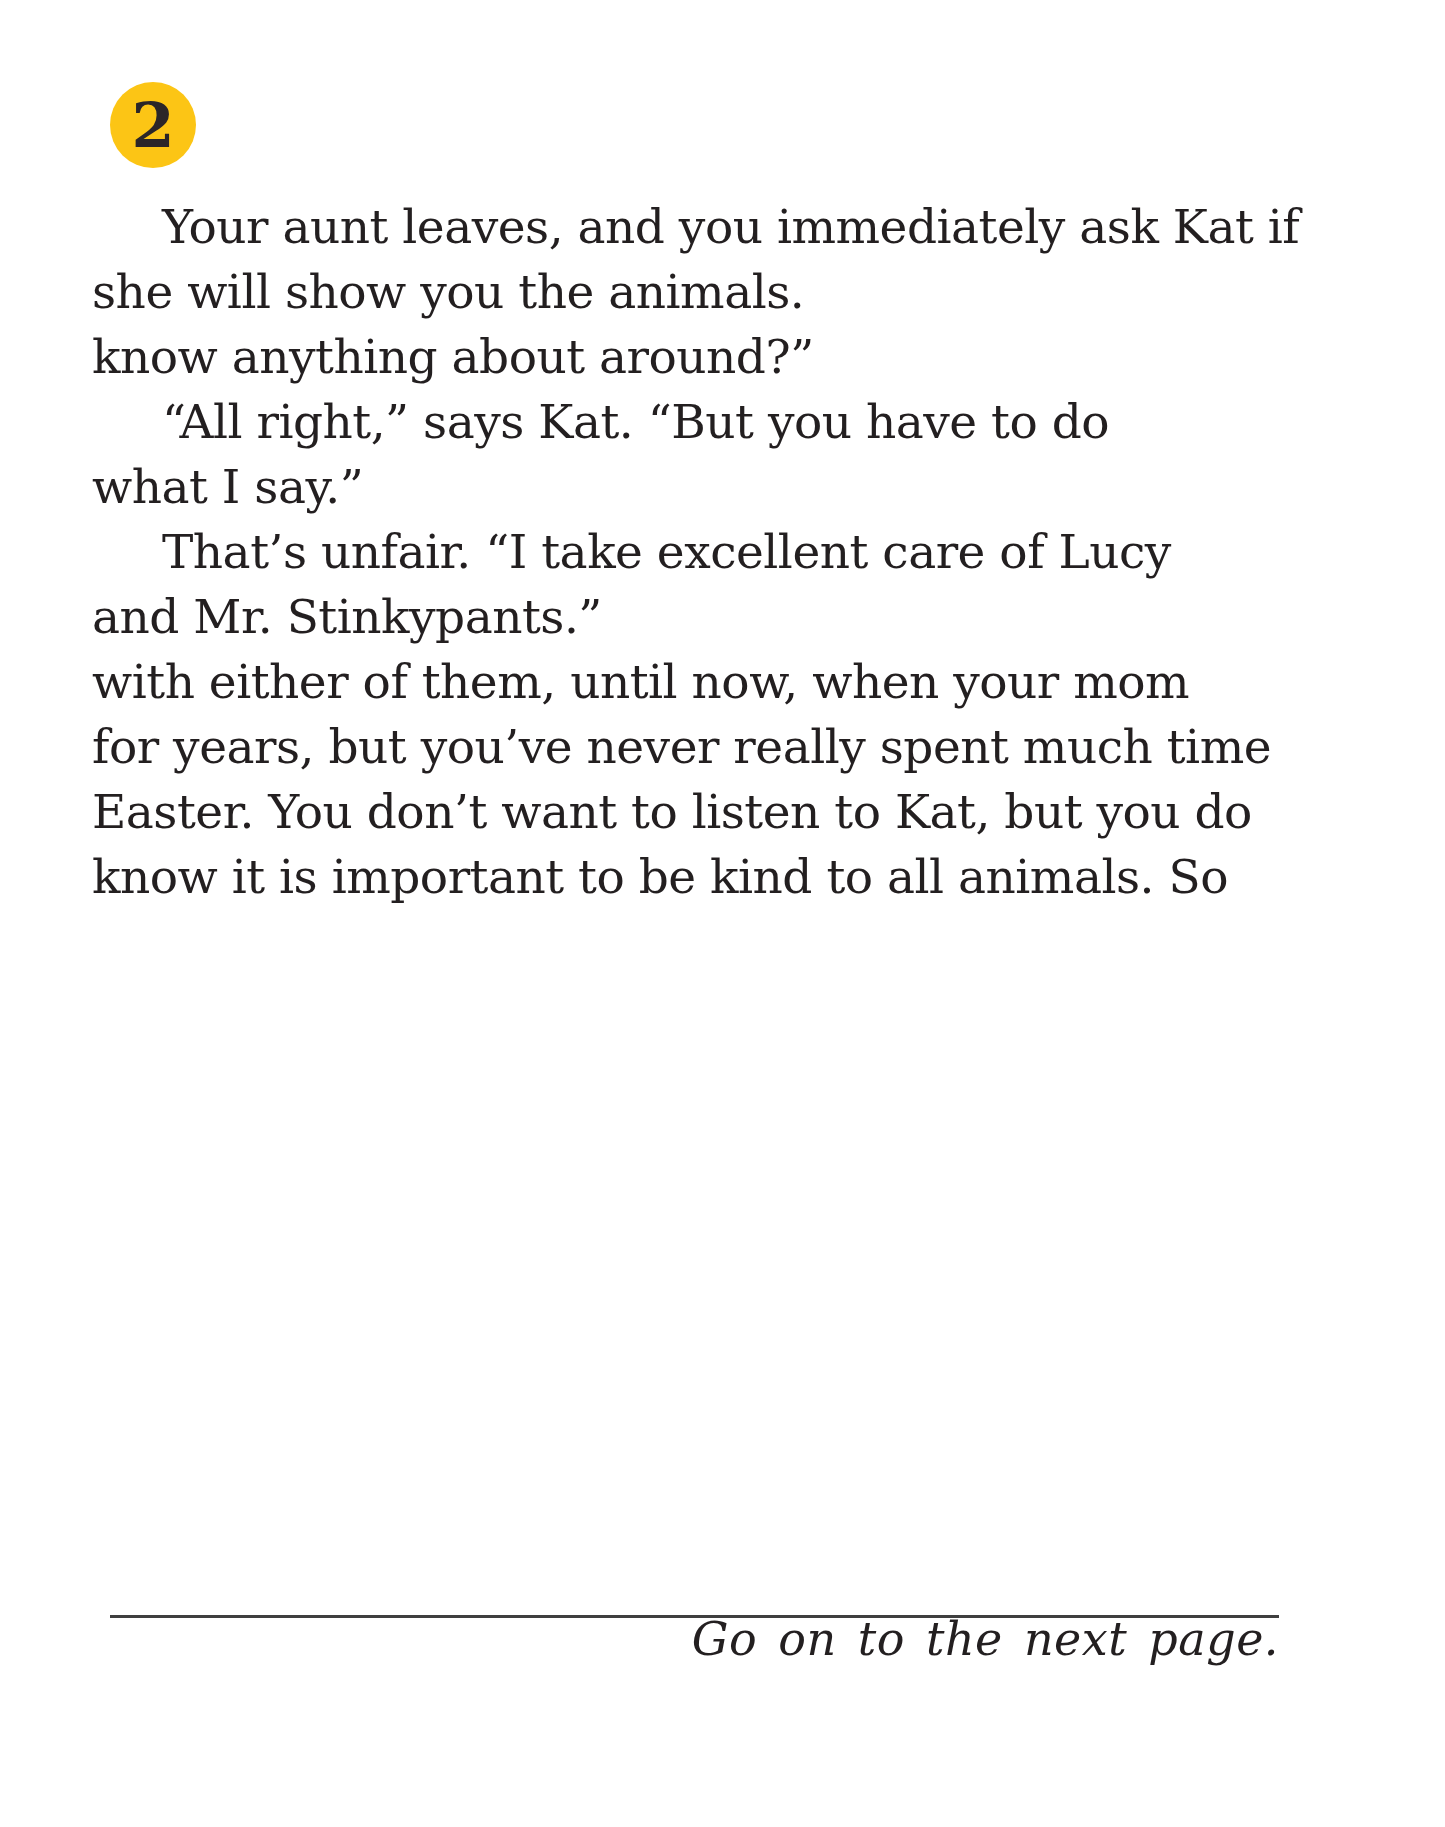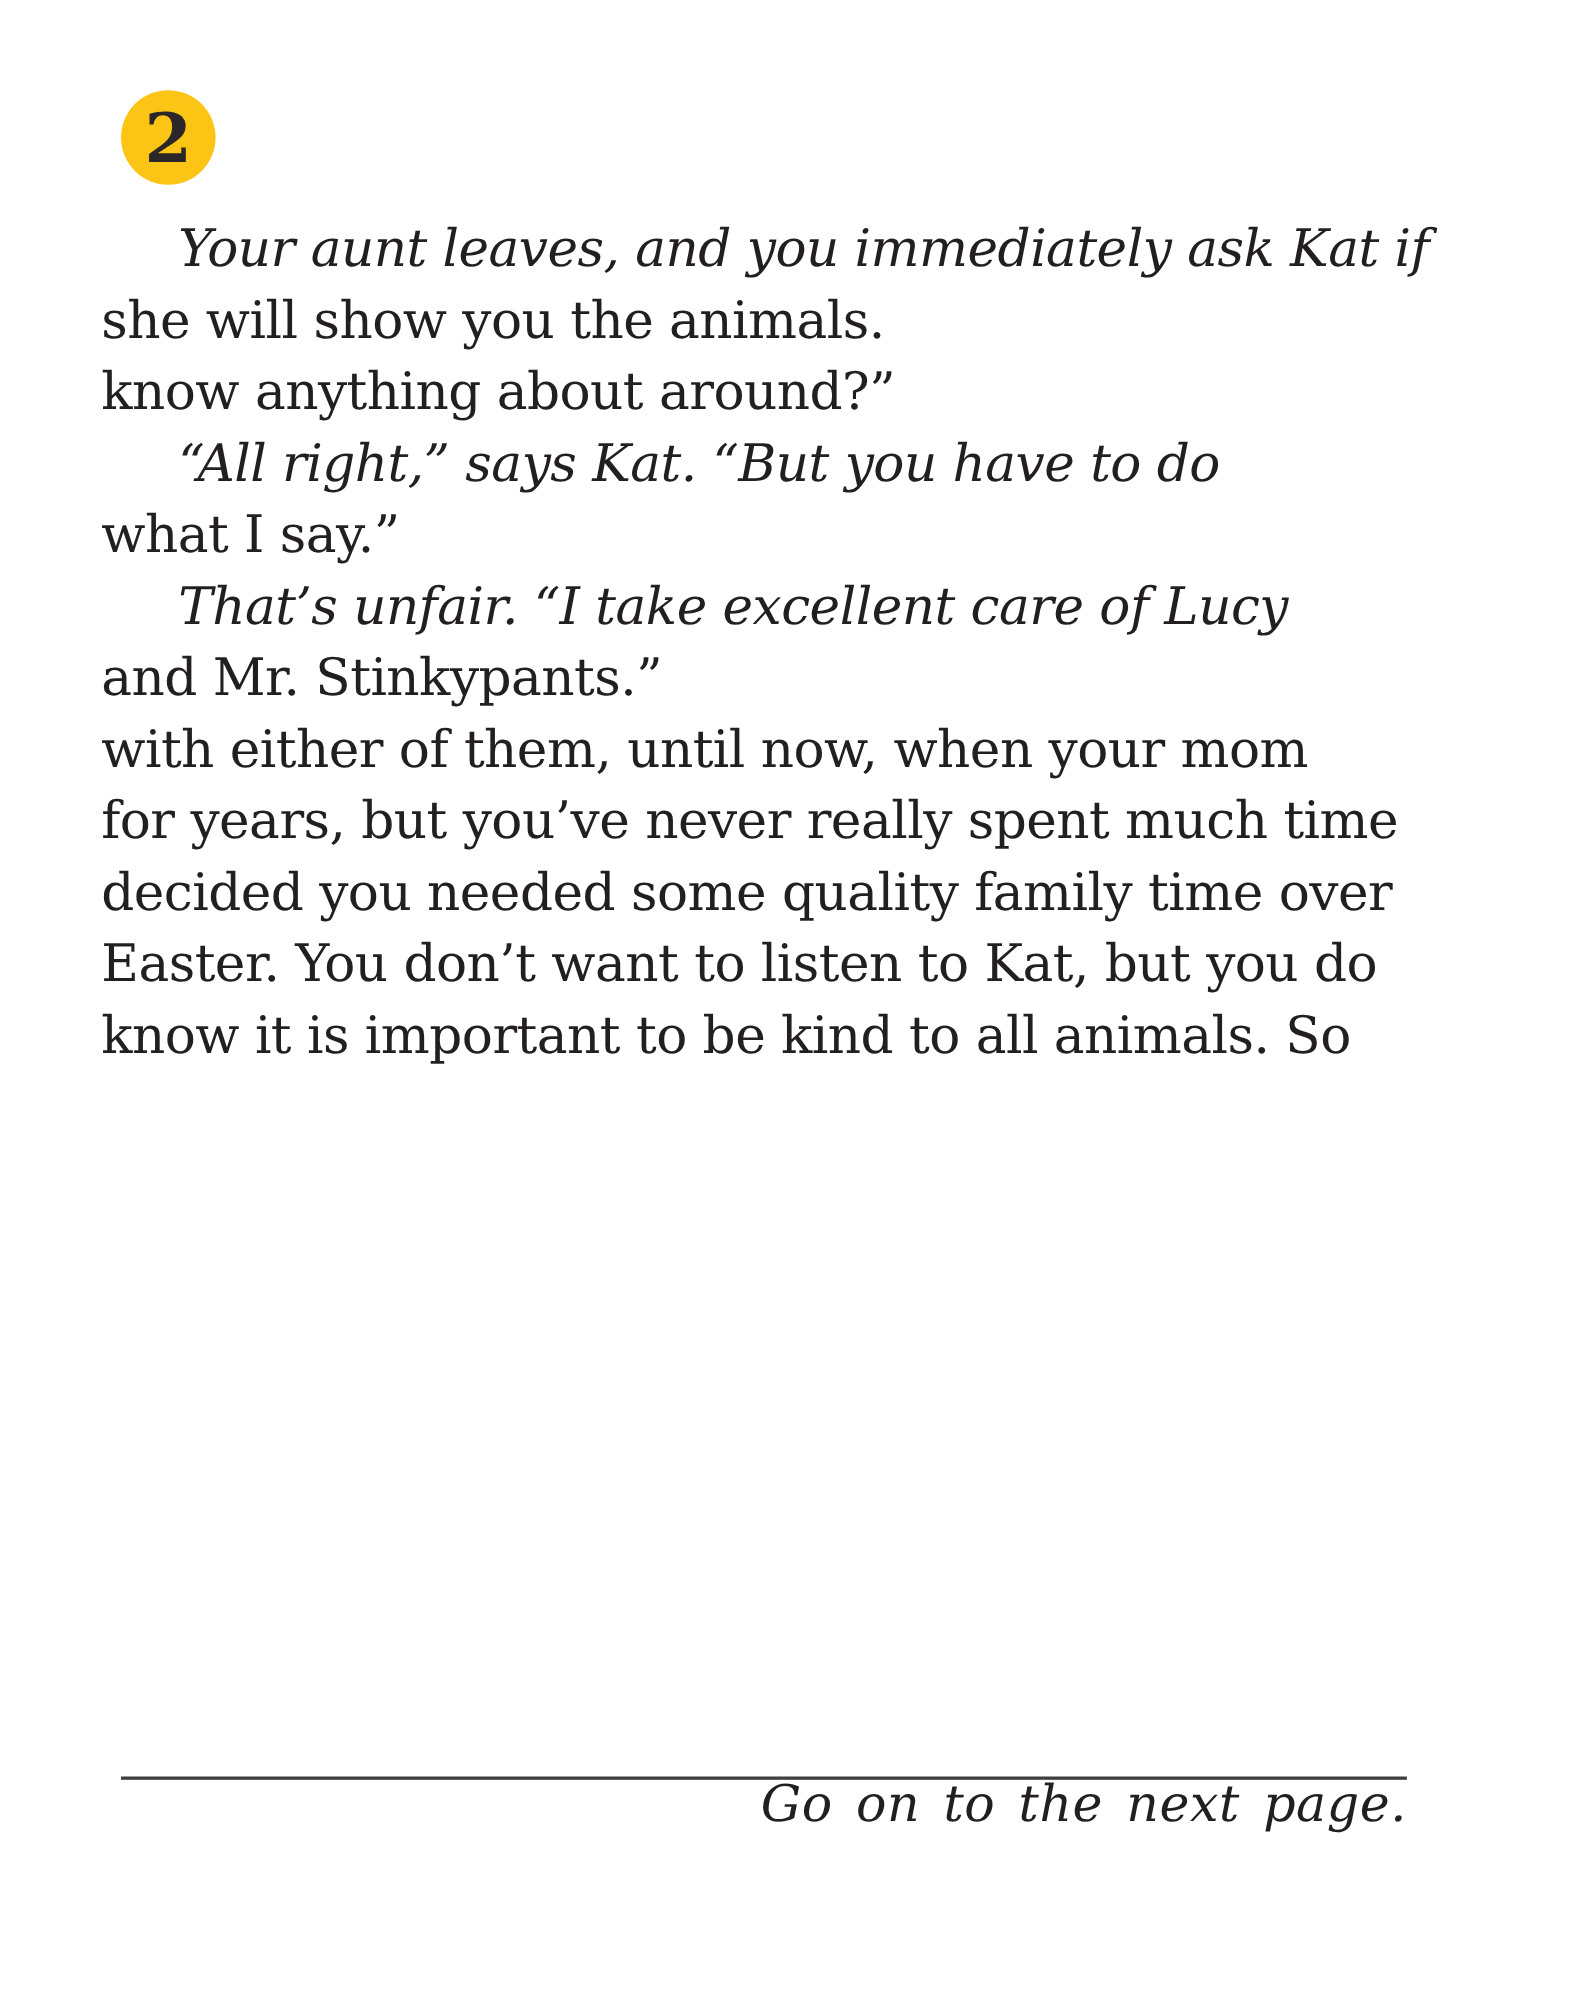--- a/index.html
+++ b/index.html
@@ -43,21 +43,20 @@
     color: #231f20;
     font-size: 47px;
     line-height: 65px;
     letter-spacing: -0.5px;
   }
   .story .line {
     white-space: nowrap;
   }
   .story .line.first {
     padding-left: 70px;
-    font-style: italic;
   }
   .rule {
     position: absolute;
     left: 110px;
     top: 1615px;
     width: 1169px;
     height: 3px;
     background: #3f3f3f;
   }
   .footer-instruction {
@@ -100,21 +99,20 @@
     </div>
 
     <div>
       <div class="line first">That’s unfair. “I take excellent care of Lucy</div>
       <div class="line">and Mr. Stinkypants.”</div>
     </div>
 
     <div>
       <div class="line">with either of them, until now, when your mom</div>
       <div class="line">for years, but you’ve never really spent much time</div>
-      <div class="line">decided you needed some quality family time over</div>
       <div class="line">Easter. You don’t want to listen to Kat, but you do</div>
       <div class="line">know it is important to be kind to all animals. So</div>
     </div>
 
   </div>
 
   <div class="rule"></div>
 
   <div class="footer-instruction">Go on to the next page.</div>
 

